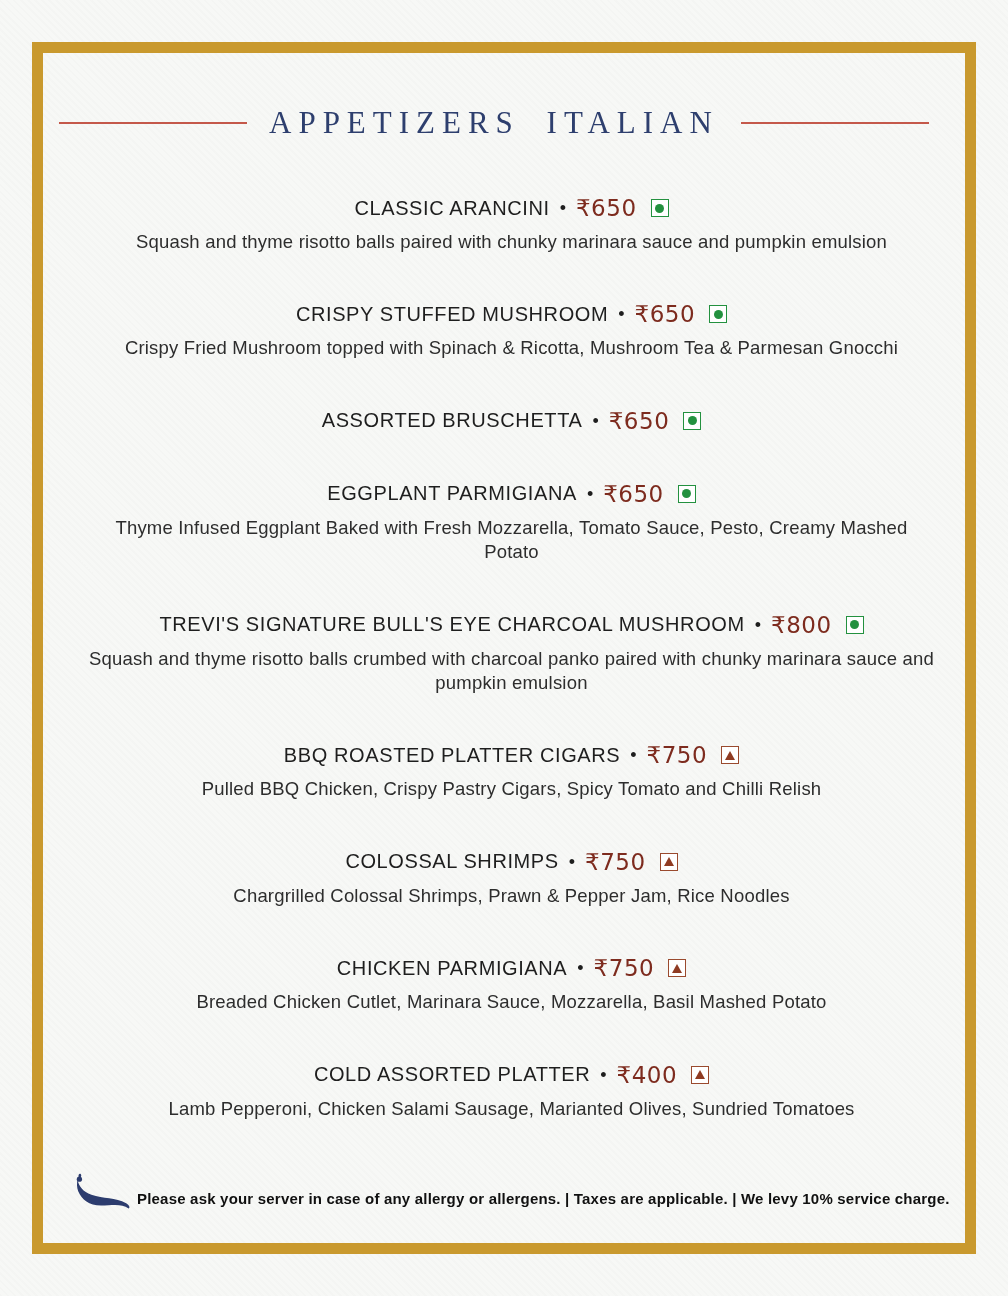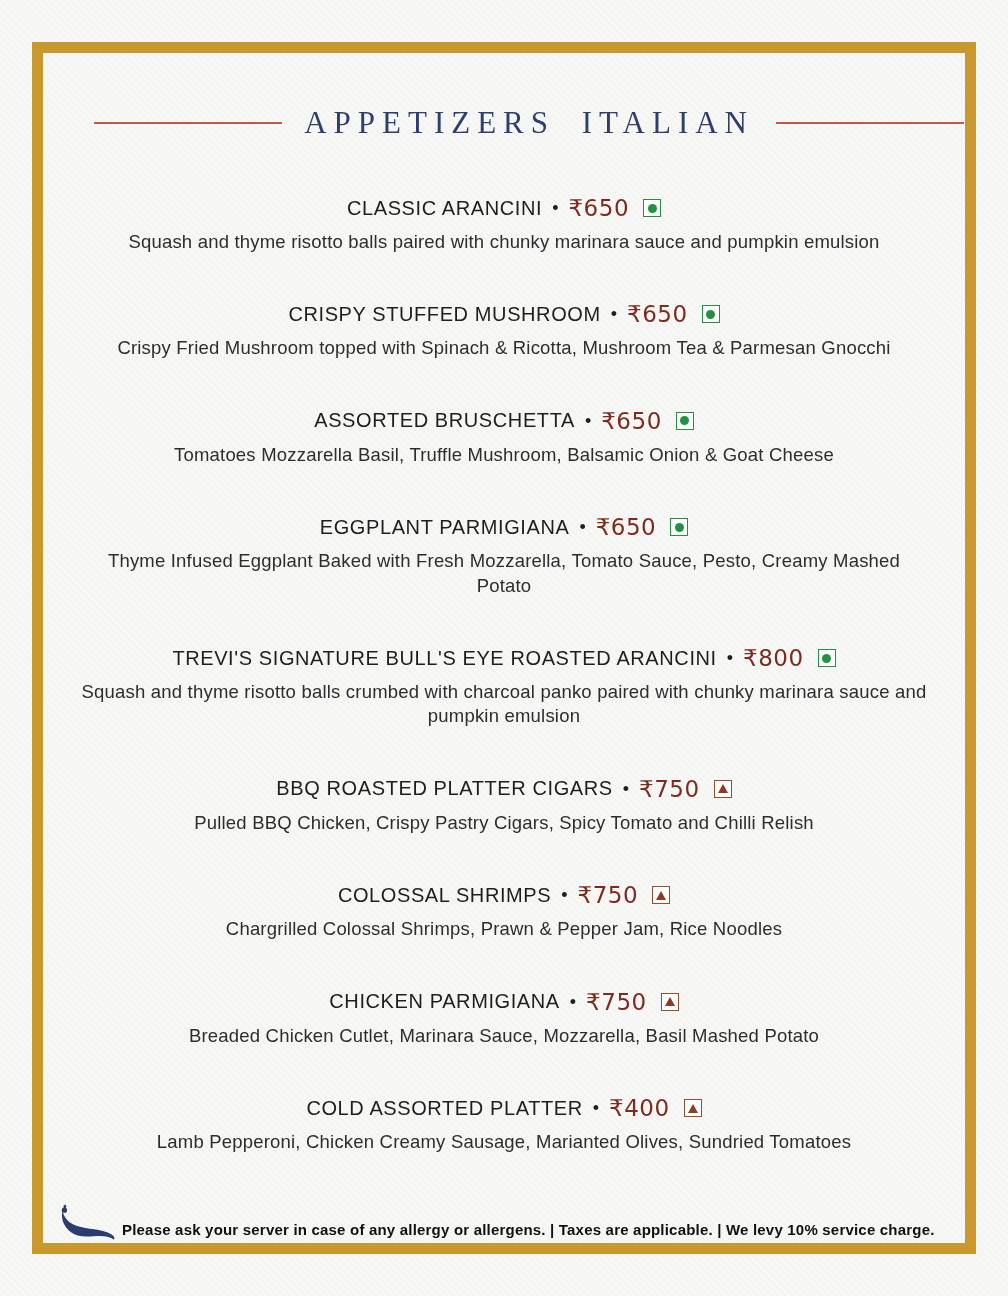--- a/index.html
+++ b/index.html
@@ -18,22 +18,23 @@
   }
   .frame{
     position:absolute;
     left:32px;right:32px;top:42px;bottom:42px;
     border:11px solid #c9992e;
     pointer-events:none;
   }
   .content{
     position:absolute;
     left:44px;right:44px;top:53px;bottom:54px;
-    display:flex;flex-direction:column;align-items:flex-end;
+    display:flex;flex-direction:column;align-items:flex-start;
     overflow:hidden;
+    padding-left:15px;
   }
   
   .title-row{
     margin-top:52px;
     display:flex;align-items:center;gap:22px;
   }
   .rule{
     width:188px;height:2px;background:#c4584a;
   }
   .page-title{
@@ -163,38 +164,37 @@
 
       <div class="menu-item">
         <div class="item-header">
           <span class="item-name">ASSORTED BRUSCHETTA</span>
           <span class="bullet">•</span>
           <span class="item-price">₹650</span>
           <span class="diet-badge veg">
               <i class="mark"></i>
             </span>
         </div>
-        <div class="item-desc">Tomatoes Mozzarella Basil, Truffle Mushroom, Balsamic Onion &amp; Goat Cheese</div>
       </div>
 
       <div class="menu-item">
         <div class="item-header">
           <span class="item-name">EGGPLANT PARMIGIANA</span>
           <span class="bullet">•</span>
           <span class="item-price">₹650</span>
           <span class="diet-badge veg">
               <i class="mark"></i>
             </span>
         </div>
         <div class="item-desc">Thyme Infused Eggplant Baked with Fresh Mozzarella, Tomato Sauce, Pesto, Creamy Mashed Potato</div>
       </div>
 
       <div class="menu-item">
         <div class="item-header">
-          <span class="item-name">TREVI'S SIGNATURE BULL'S EYE ROASTED ARANCINI</span>
+          <span class="item-name">TREVI'S SIGNATURE BULL'S EYE CHARCOAL MUSHROOM</span>
           <span class="bullet">•</span>
           <span class="item-price">₹800</span>
           <span class="diet-badge veg">
               <i class="mark"></i>
             </span>
         </div>
         <div class="item-desc">Squash and thyme risotto balls crumbed with charcoal panko paired with chunky marinara sauce and pumpkin emulsion</div>
       </div>
 
       <div class="menu-item">
@@ -235,21 +235,21 @@
 
       <div class="menu-item">
         <div class="item-header">
           <span class="item-name">COLD ASSORTED PLATTER</span>
           <span class="bullet">•</span>
           <span class="item-price">₹400</span>
           <span class="diet-badge non-veg">
               <i class="mark"></i>
             </span>
         </div>
-        <div class="item-desc">Lamb Pepperoni, Chicken Creamy Sausage, Marianted Olives, Sundried Tomatoes</div>
+        <div class="item-desc">Lamb Pepperoni, Chicken Salami Sausage, Marianted Olives, Sundried Tomatoes</div>
       </div>
 
     </div>
 
     <div class="footer">
       <svg class="logo" viewBox="0 0 130 70" aria-hidden="true">
         <g fill="#2c3c6e">
 
           <path d="M33 9 C31 3 36 1 37 5 C37.5 7 36 9 35 10 Z"></path>
           <circle cx="34" cy="12" r="4.4"></circle>

